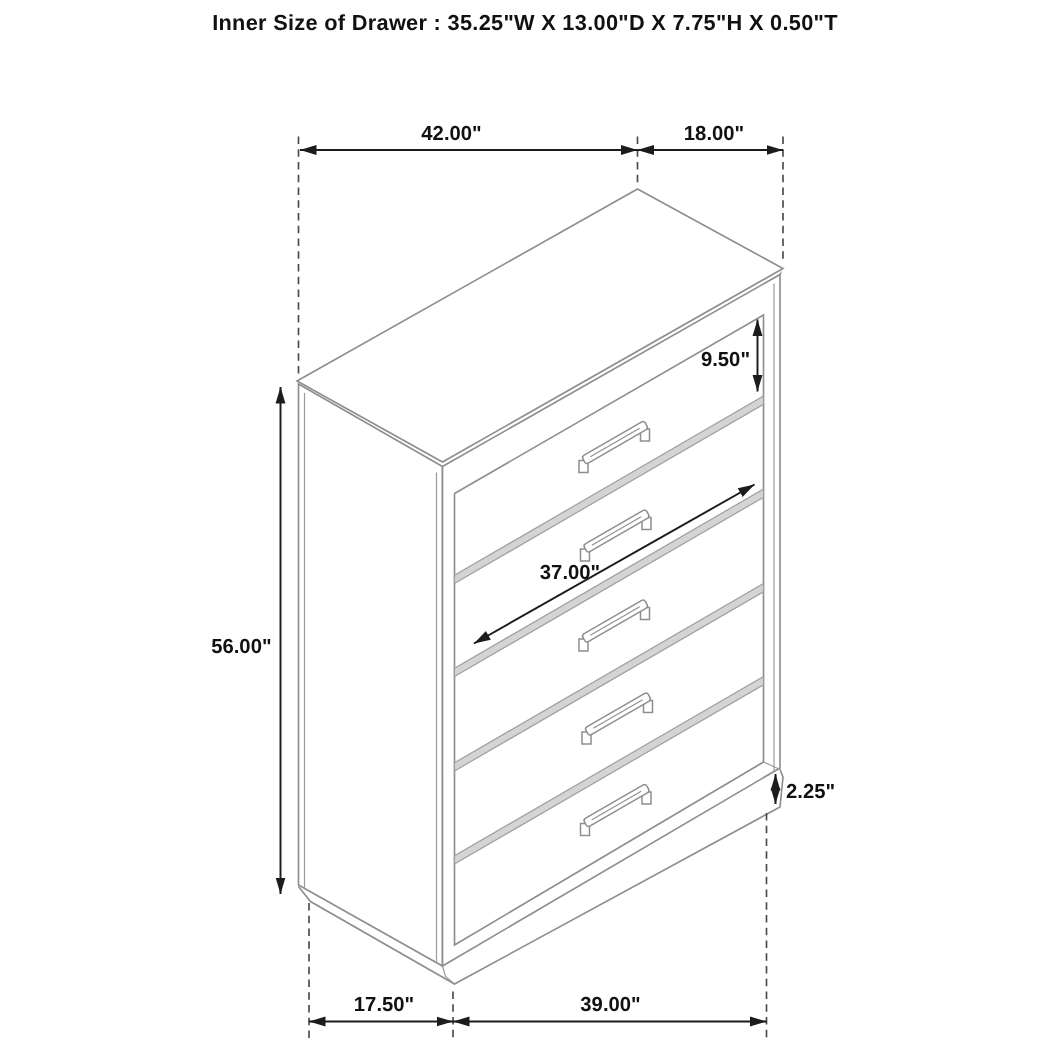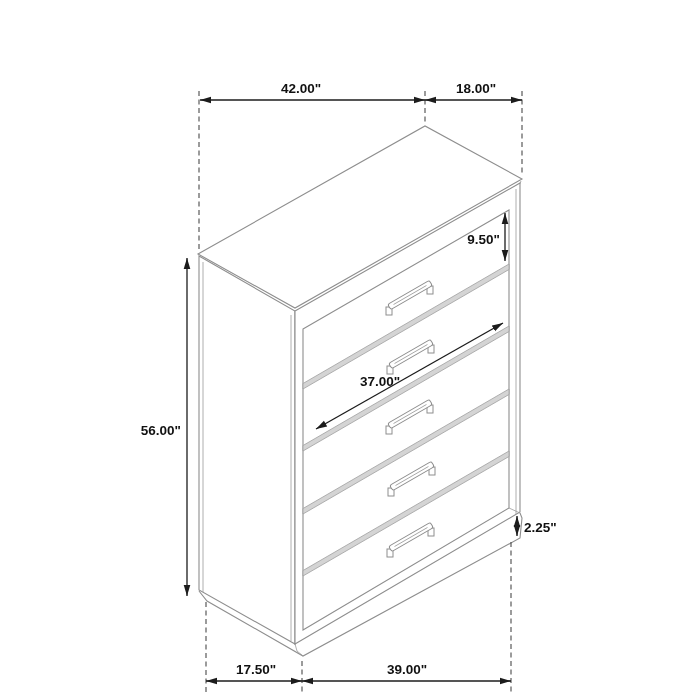--- a/index.html
+++ b/index.html
@@ -14,20 +14,21 @@
   .band{fill:#d4d4d4;stroke:#9f9f9f;stroke-width:.8;}
   .dimline{stroke:#1c1c1c;stroke-width:1.3;fill:none;}
   .extline{stroke:#4a4a4a;stroke-width:1.1;fill:none;stroke-dasharray:5 3.5;}
   .dimtext{font-family:"Liberation Sans",sans-serif;font-size:13.5px;font-weight:bold;fill:#111;}
   .handlebar{fill:#fff;stroke:#8e8e8e;stroke-width:1;}
 </style>
 </head>
 <body>
 
 <div class="stage">
+  <div class="title">Inner Size of Drawer : 35.25"W X 13.00"D X 7.75"H X 0.50"T</div>
 
   <svg width="700" height="700" viewBox="0 0 700 700">
     <defs>
       <marker id="mA" markerUnits="userSpaceOnUse" markerWidth="12" markerHeight="8" refX="11" refY="4" orient="auto">
         <path d="M0,0.7 L11,4 L0,7.3 Z" fill="#1c1c1c"></path>
       </marker>
       <marker id="mB" markerUnits="userSpaceOnUse" markerWidth="12" markerHeight="8" refX="0" refY="4" orient="auto">
         <path d="M11,0.7 L0,4 L11,7.3 Z" fill="#1c1c1c"></path>
       </marker>
     </defs>

